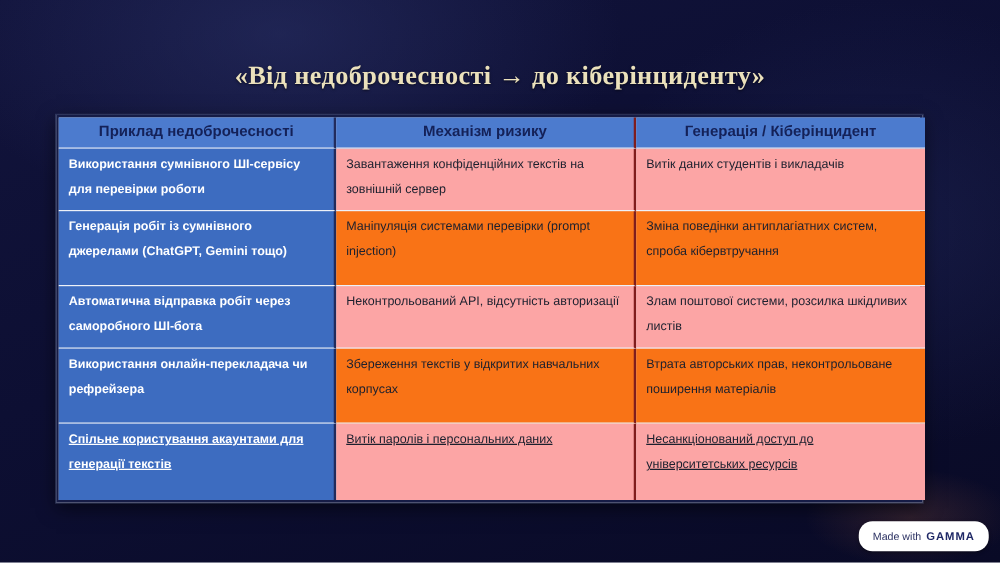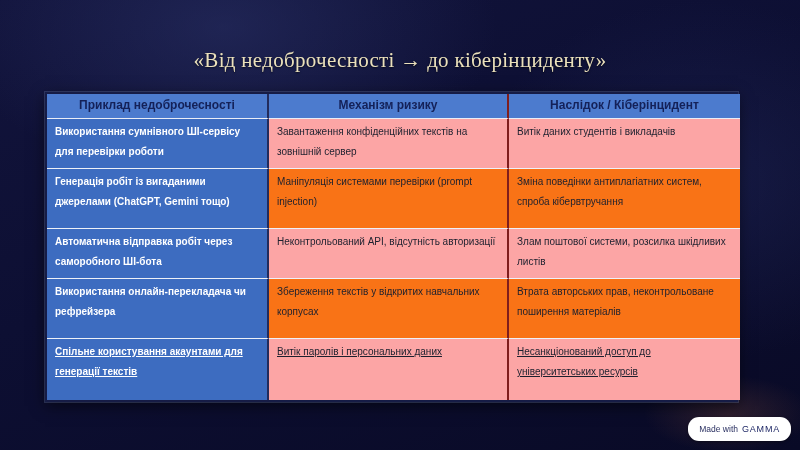--- a/index.html
+++ b/index.html
@@ -14,21 +14,21 @@
       radial-gradient(ellipse 380px 300px at 88% 40%, rgba(38,46,100,0.40), rgba(0,0,0,0) 60%),
       radial-gradient(ellipse 120px 55px at 91% 92%, rgba(140,82,60,0.28), rgba(0,0,0,0) 70%),
       linear-gradient(160deg, #12143c 0%, #0d0f33 45%, #090a26 100%);
   }
 
   .title {
     position: absolute;
     top: 48px; left: 0; right: 0;
     text-align: center;
     font-family: "Liberation Serif", serif;
-    font-weight: normal;
+    font-weight: bold;
     font-size: 21px;
     letter-spacing: 0.3px;
     color: #ebe1bc;
     text-shadow: 0 1px 2px rgba(0,0,0,0.6);
   }
 
   .table {
     position: absolute;
     left: 45px; top: 92px;
     width: 693px;
@@ -83,48 +83,48 @@
     display: flex;
     align-items: center;
     gap: 4px;
     padding: 12px 11px;
     cursor: pointer;
     box-shadow: 0 1px 3px rgba(0,0,0,0.4);
   }
   .badge .made { font-size: 8.5px; color: #2b3162; }
   .badge .brand {
     font-size: 9px;
-    font-weight: 400;
+    font-weight: 700;
     letter-spacing: 0.8px;
     color: #1f2866;
   }
 </style>
 </head>
 <body>
 
 <div>
 
   <h1 class="title">«Від недоброчесності → до кіберінциденту»</h1>
 
   <div class="table">
 
     <div class="tr">
       <div class="th c1">Приклад недоброчесності</div>
       <div class="th c2">Механізм ризику</div>
-      <div class="th">Наслідок / Кіберінцидент</div>
+      <div class="th">Генерація / Кіберінцидент</div>
     </div>
 
     <div class="tr shade-a">
       <div class="td c1 accent">Використання сумнівного ШІ-сервісу для перевірки роботи</div>
       <div class="td c2 light">Завантаження конфіденційних текстів на зовнішній сервер</div>
       <div class="td light">Витік даних студентів і викладачів</div>
     </div>
 
     <div class="tr shade-b">
-      <div class="td c1 accent">Генерація робіт із вигаданими джерелами (ChatGPT, Gemini тощо)</div>
+      <div class="td c1 accent">Генерація робіт із сумнівного джерелами (ChatGPT, Gemini тощо)</div>
       <div class="td c2 light">Маніпуляція системами перевірки (prompt injection)</div>
       <div class="td light">Зміна поведінки антиплагіатних систем, спроба кібервтручання</div>
     </div>
 
     <div class="tr shade-a">
       <div class="td c1 accent">Автоматична відправка робіт через саморобного ШІ-бота</div>
       <div class="td c2 light">Неконтрольований API, відсутність авторизації</div>
       <div class="td light">Злам поштової системи, розсилка шкідливих листів</div>
     </div>
 

